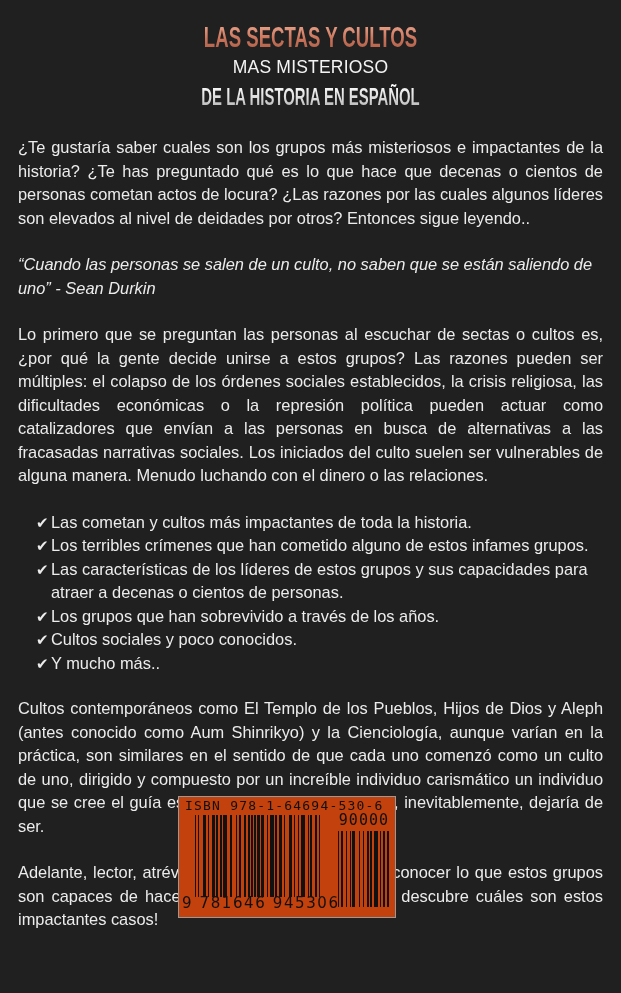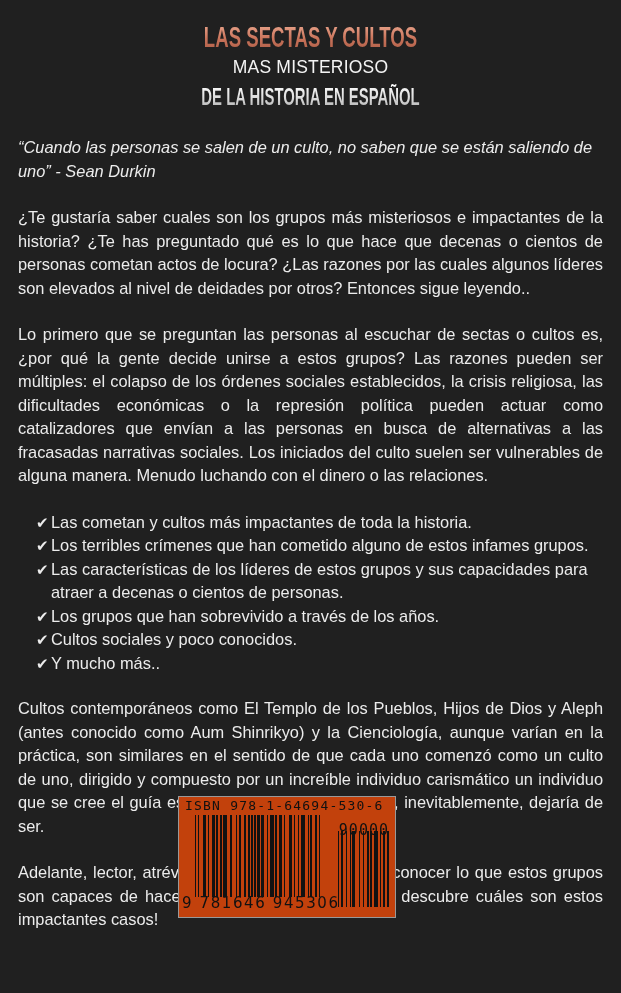--- a/index.html
+++ b/index.html
@@ -33,39 +33,39 @@
   .para { text-align:justify; margin:0 0 23px 0; }
   .quote { font-style:italic; }
   .list { list-style:none; margin:0 0 22px 0; padding:0 0 0 18px; }
   .list li { position:relative; padding-left:15px; text-align:left; }
   .list .check { position:absolute; left:0; top:0; font-size:15px; }
   .barcode {
     position:absolute; left:178px; top:796px; width:218px; height:122px;
     background:#c2410c; border:1px solid #999; box-sizing:border-box;
   }
   .isbn-text { position:absolute; left:6px; top:1px; font-family:"DejaVu Sans Mono", monospace; font-size:13px; color:#111; letter-spacing:1.2px; }
-  .price-text { position:absolute; right:6px; top:14px; font-family:"DejaVu Sans Mono", monospace; font-size:15px; color:#111; letter-spacing:1px;margin-top:10px; }
+  .price-text { position:absolute; right:6px; top:14px; font-family:"DejaVu Sans Mono", monospace; font-size:15px; color:#111; letter-spacing:1px; }
   .bars-main { position:absolute; left:16px; top:18px; width:125px; height:82px; display:flex; align-items:stretch; }
   .bars-addon { position:absolute; left:159px; top:34px; width:54px; height:76px; display:flex; }
   .bar { background:#111; height:100%; }
   .gap { height:100%; }
   .ean-text { position:absolute; left:3px; top:97px; font-family:"DejaVu Sans", sans-serif; font-size:15px; color:#111; letter-spacing:1.6px; }
 </style>
 </head>
 <body>
 
 <div class="title-block">
   <div class="title-main">LAS SECTAS Y CULTOS</div>
   <div class="title-sub">MAS MISTERIOSO</div>
   <div class="title-third">DE LA HISTORIA EN ESPAÑOL</div>
 </div>
 
 <div class="content">
+  <p class="para">¿Te gustaría saber cuales son los grupos más misteriosos e impactantes de la historia? ¿Te has preguntado qué es lo que hace que decenas o cientos de personas cometan actos de locura? ¿Las razones por las cuales algunos líderes son elevados al nivel de deidades por otros? Entonces sigue leyendo..</p>
   <p class="para quote" style="text-align:left;">“Cuando las personas se salen de un culto, no saben que se están saliendo de uno” - Sean Durkin</p>
-  <p class="para">¿Te gustaría saber cuales son los grupos más misteriosos e impactantes de la historia? ¿Te has preguntado qué es lo que hace que decenas o cientos de personas cometan actos de locura? ¿Las razones por las cuales algunos líderes son elevados al nivel de deidades por otros? Entonces sigue leyendo..</p>
   <p class="para">Lo primero que se preguntan las personas al escuchar de sectas o cultos es, ¿por qué la gente decide unirse a estos grupos? Las razones pueden ser múltiples: el colapso de los órdenes sociales establecidos, la crisis religiosa, las dificultades económicas o la represión política pueden actuar como catalizadores que envían a las personas en busca de alternativas a las fracasadas narrativas sociales. Los iniciados del culto suelen ser vulnerables de alguna manera. Menudo luchando con el dinero o las relaciones.</p>
   <ul class="list">
     <li><span class="check">✔</span><span>Las cometan y cultos más impactantes de toda la historia.</span></li>
     <li><span class="check">✔</span><span>Los terribles crímenes que han cometido alguno de estos infames grupos.</span></li>
     <li><span class="check">✔</span><span>Las características de los líderes de estos grupos y sus capacidades para atraer a decenas o cientos de personas.</span></li>
     <li><span class="check">✔</span><span>Los grupos que han sobrevivido a través de los años.</span></li>
     <li><span class="check">✔</span><span>Cultos sociales y poco conocidos.</span></li>
     <li><span class="check">✔</span><span>Y mucho más..</span></li>
   </ul>
   <p class="para">Cultos contemporáneos como El Templo de los Pueblos, Hijos de Dios y Aleph (antes conocido como Aum Shinrikyo) y la Cienciología, aunque varían en la práctica, son similares en el sentido de que cada uno comenzó como un culto de uno, dirigido y compuesto por un increíble individuo carismático un individuo que se cree el guía espiritual sin el cual cada culto, inevitablemente, dejaría de ser.</p>

